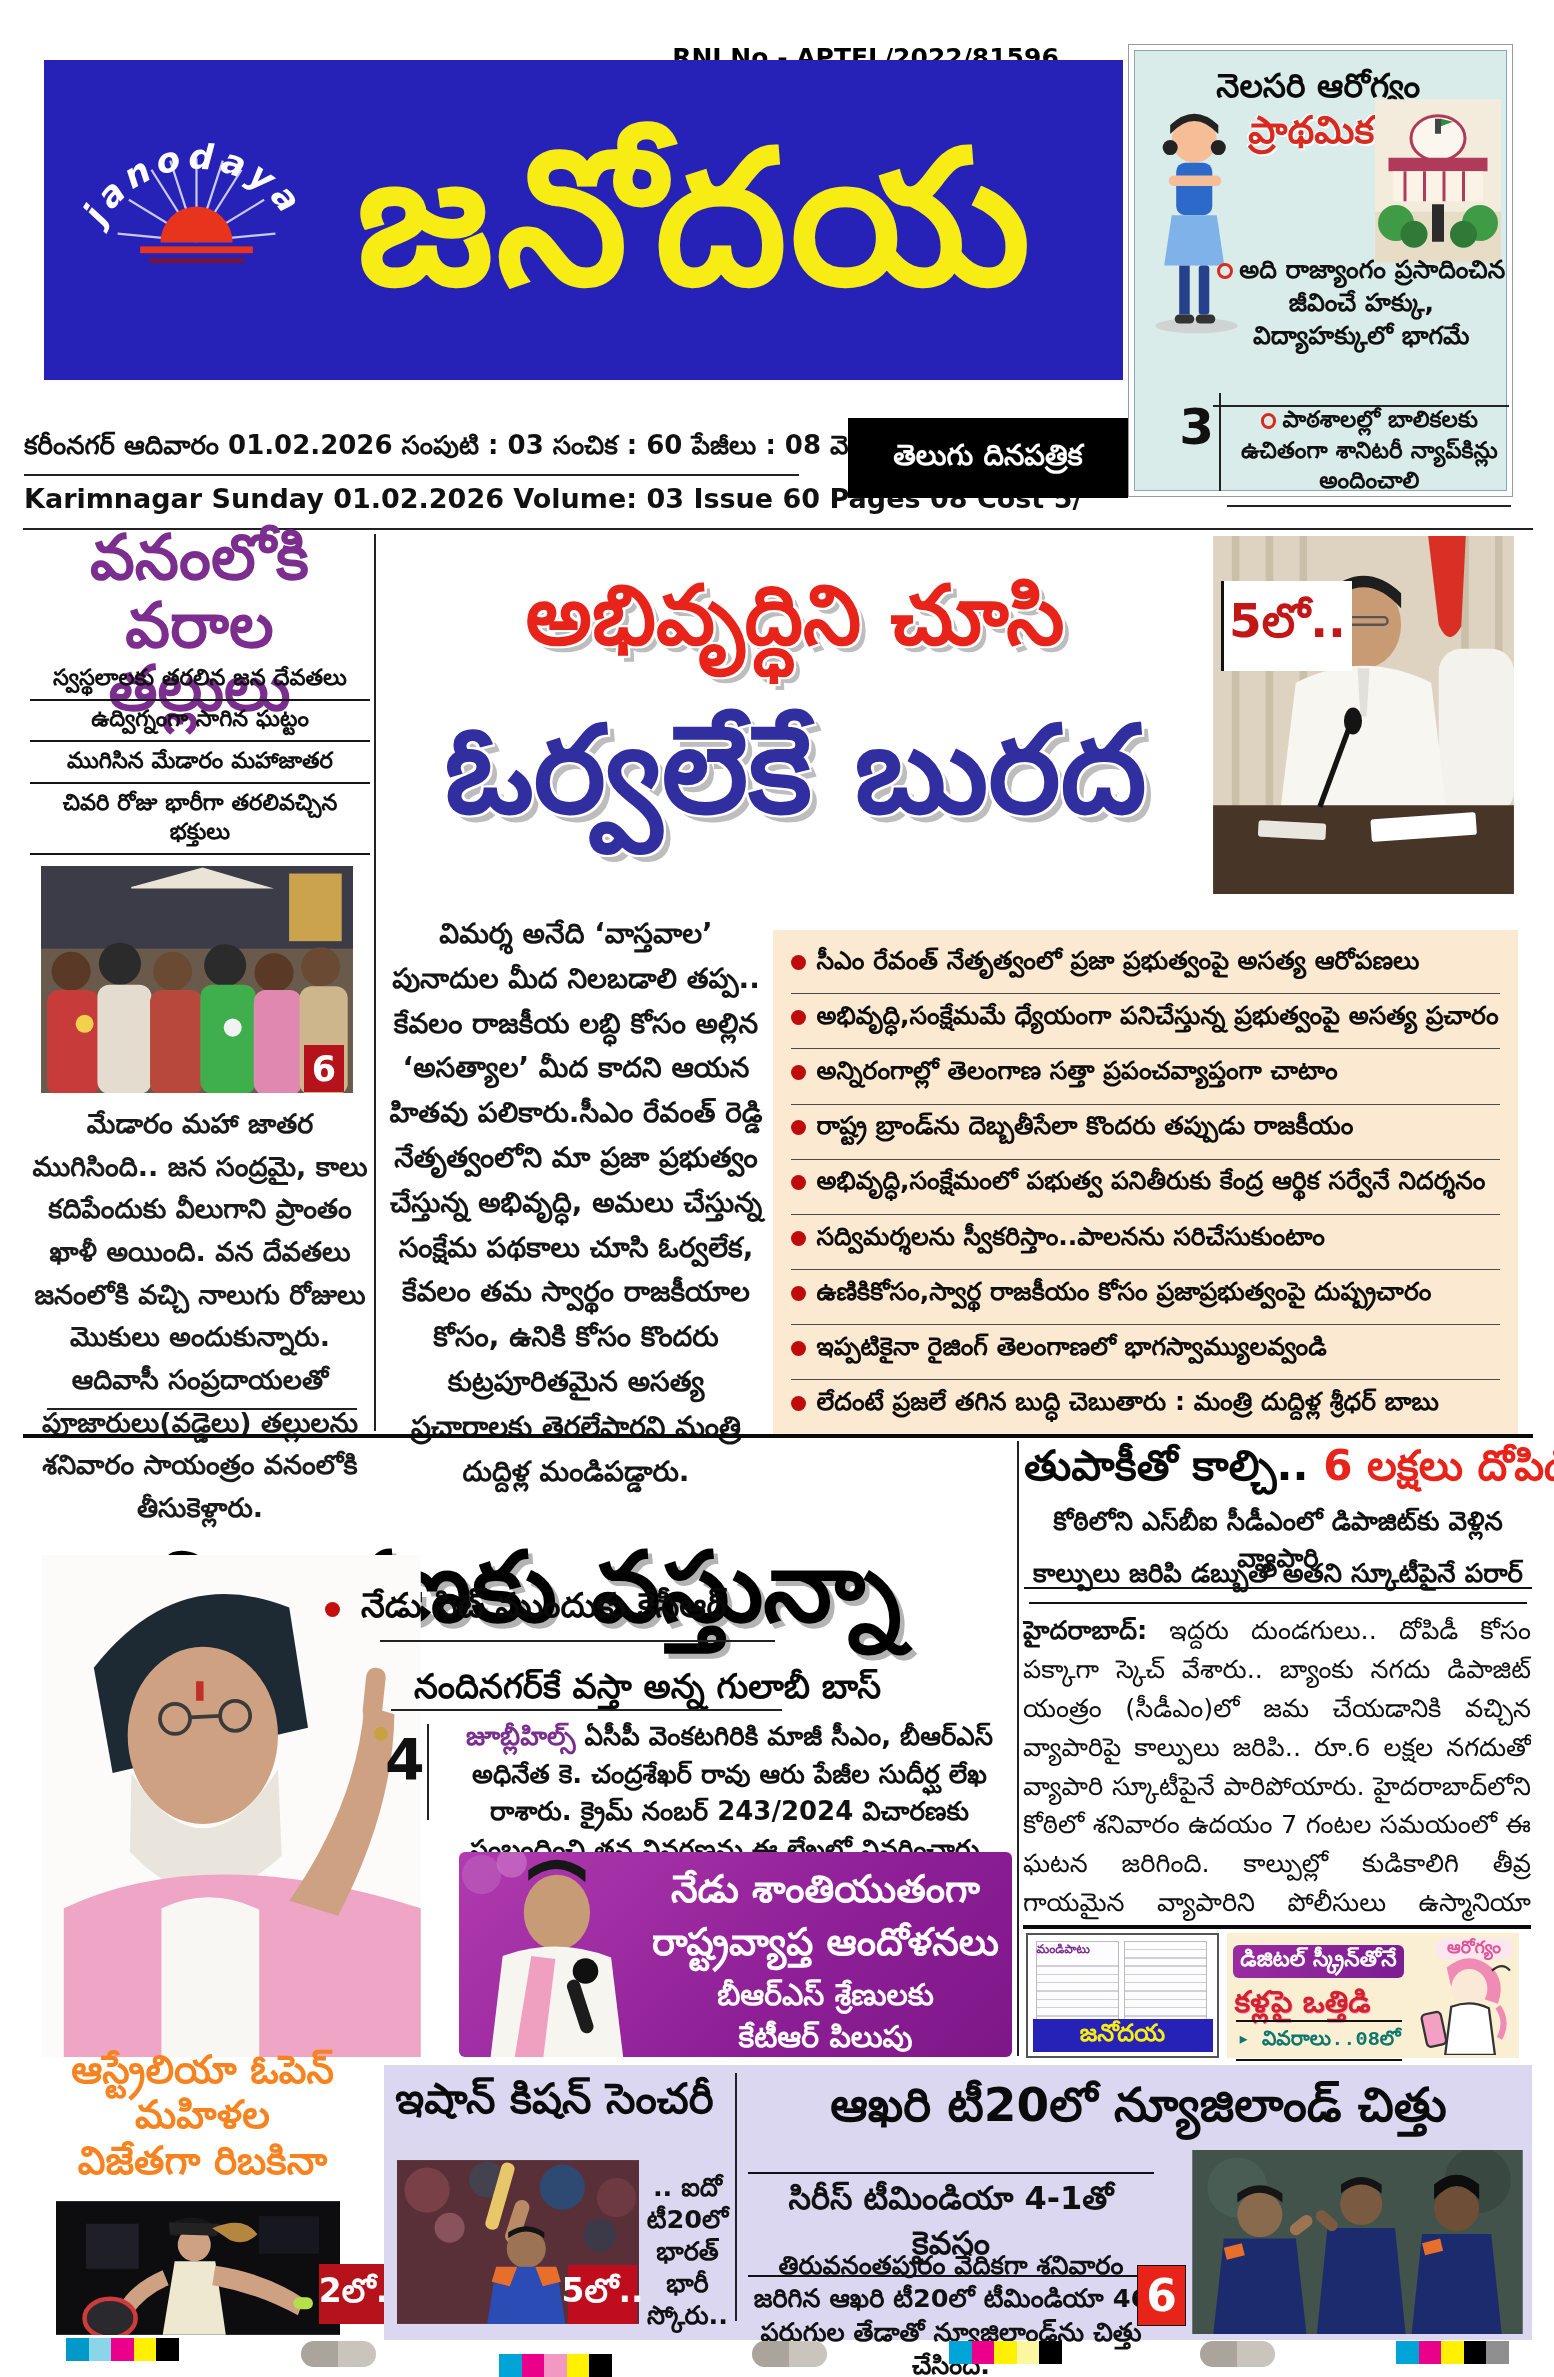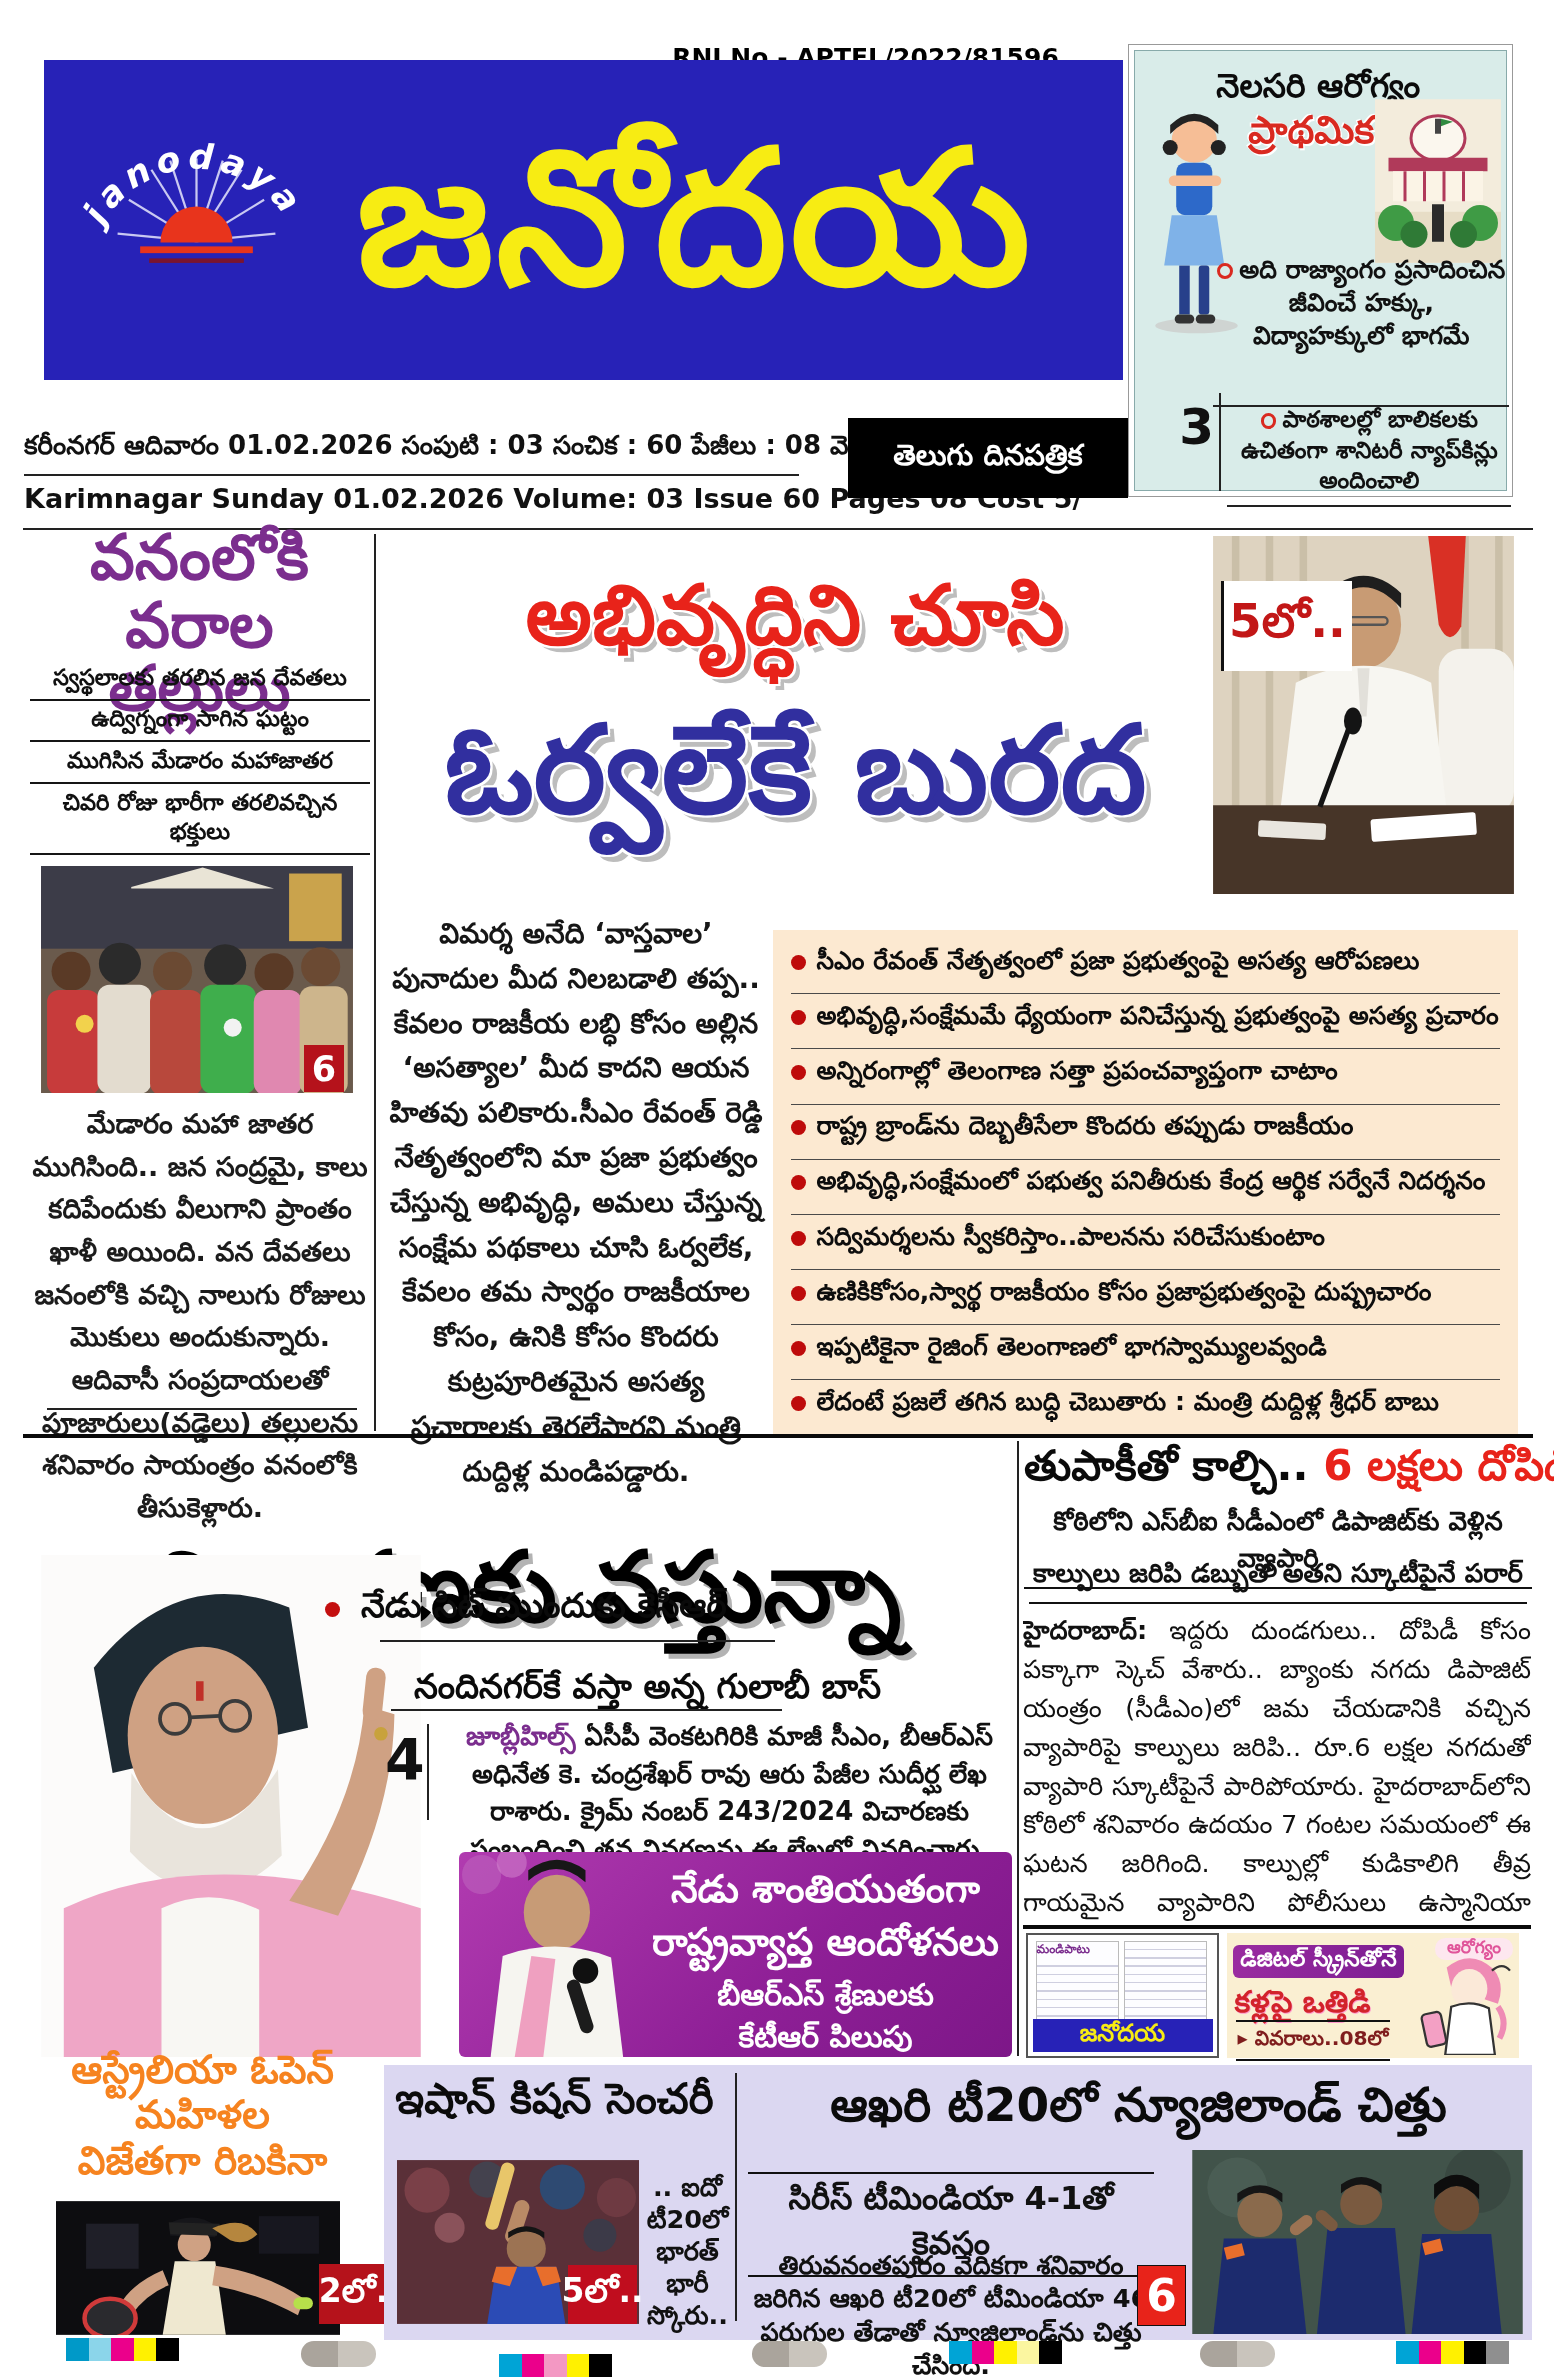--- a/index.html
+++ b/index.html
@@ -58,21 +58,21 @@
   .paper-promo{background:#fff;border:2.3px solid #555;box-sizing:border-box;}
   .minipage{background:#fdfdff;border:0.8px solid #bbb;position:absolute;
             background-image:repeating-linear-gradient(#fdfdff 0 6.8px,#cfcfe0 6.8px 8.3px);}
   .minihead{font-size:12px;font-weight:800;color:#7B2E8E;background:#fdfdff;display:block;}
   .paper-logo{position:absolute;left:4.5px;right:4.5px;bottom:3.8px;height:33px;background:#2722B7;color:#F7EC13;
               font-size:24px;font-weight:800;display:flex;align-items:center;justify-content:center;}
   .health-promo{background:#FAEFD2;box-sizing:border-box;}
   .ribbon{background:linear-gradient(90deg,#9a2ba0,#7c1d92);color:#fff;font-size:22px;font-weight:800;
           display:flex;align-items:center;justify-content:center;border-radius:6px;}
   .hp-title{font-size:30px;font-weight:800;color:#D2232A;text-shadow:0.8px 0.8px 0 #f9c;}
-  .hp-more{font-size:20.3px;font-weight:800;color:#7f1d1d;border-top:2.3px solid #111;border-bottom:2.3px solid #111;padding:3.8px 1.5px;display:inline-block;}
+  .hp-more{font-size:20.3px;font-weight:800;color:#0f766e;border-top:2.3px solid #111;border-bottom:2.3px solid #111;padding:3.8px 1.5px;display:inline-block;font-family:Liberation Mono, monospace;}
   .hp-tag{background:#FDE7EF;color:#E0559A;font-size:17.3px;font-weight:800;border-radius:10.5px;
           display:flex;align-items:center;justify-content:center;}
   
   .tennis-h{font-size:39px;font-weight:800;color:#F6831F;line-height:1.05;}
   .lav{background:#DBD7F1;}
   .sport-head{font-size:42px;font-weight:800;color:#0b0b0b;}
   .nz-head{font-size:47px;font-weight:800;color:#0b0b0b;white-space:nowrap;}
   .nz-sub{display:inline-block;font-size:32px;font-weight:800;border-top:2.3px solid #111;border-bottom:2.3px solid #111;padding:5.3px 7.5px;}
   .nz-body{font-size:25.6px;font-weight:600;line-height:1.3;text-align:center;}
   .side-ln{font-size:25.6px;font-weight:800;line-height:32px;text-align:center;}

